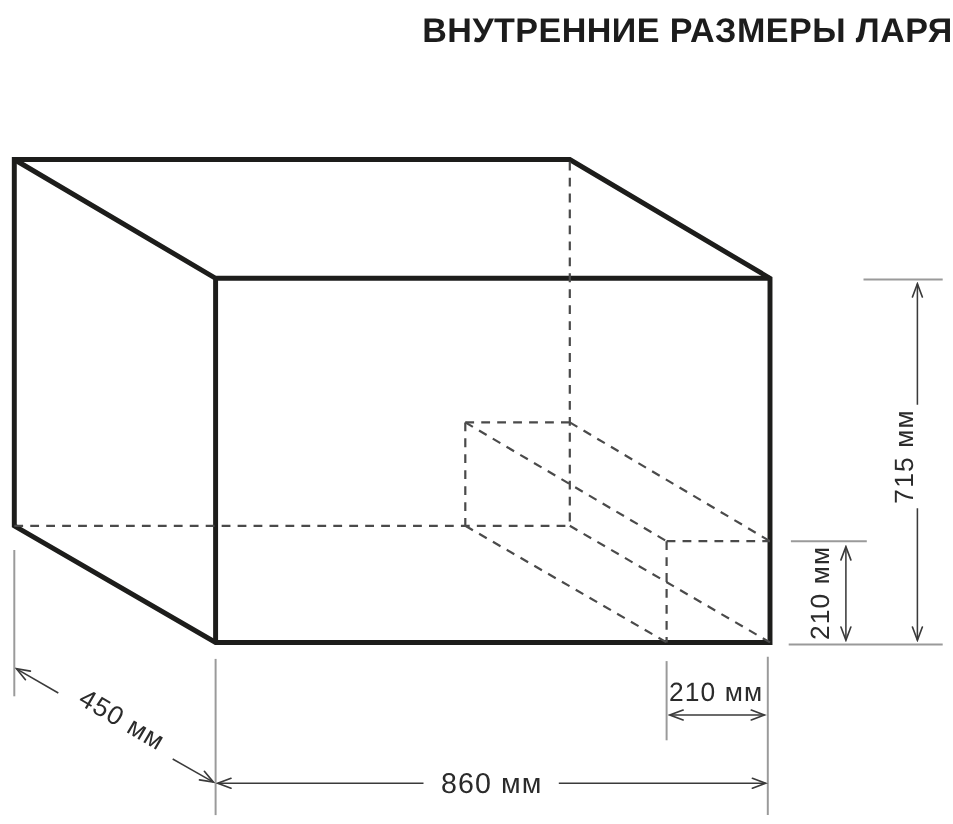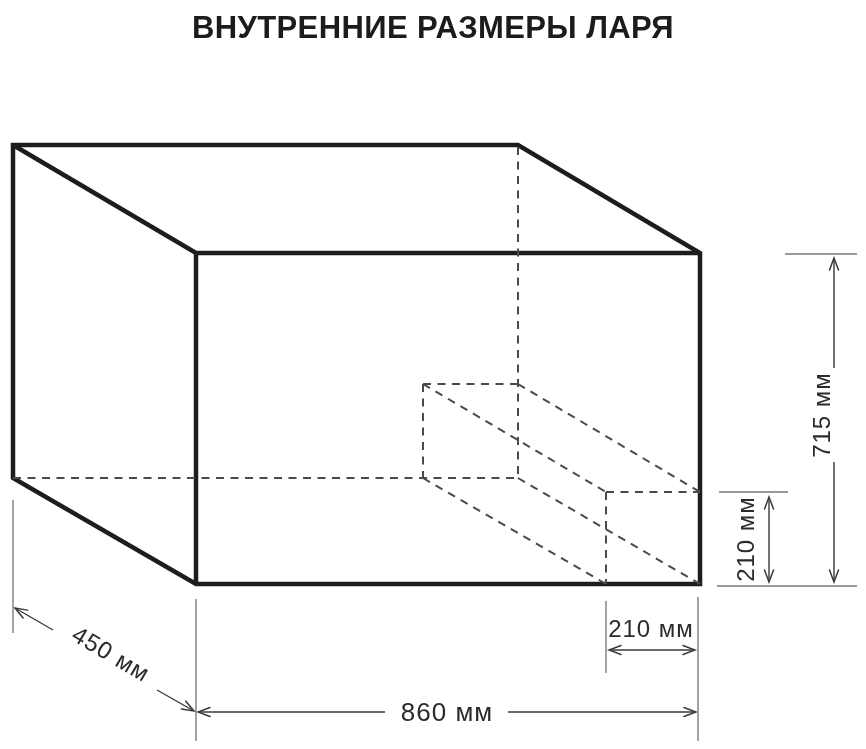--- a/index.html
+++ b/index.html
@@ -14,21 +14,21 @@
     height: 749px;
     background: #ffffff;
     overflow: hidden;
   }
   .title {
     position: absolute;
     top: 9px;
     left: 0;
     width: 100%;
     margin: 0;
-    text-align: center;
+    text-align: right;
     font-size: 31px;
     line-height: 1.2;
     font-weight: 800;
     letter-spacing: 0.4px;
     color: #1c1c1c;
     font-family: "Liberation Sans", sans-serif;
   }
   svg.drawing {
     position: absolute;
     top: 0;

